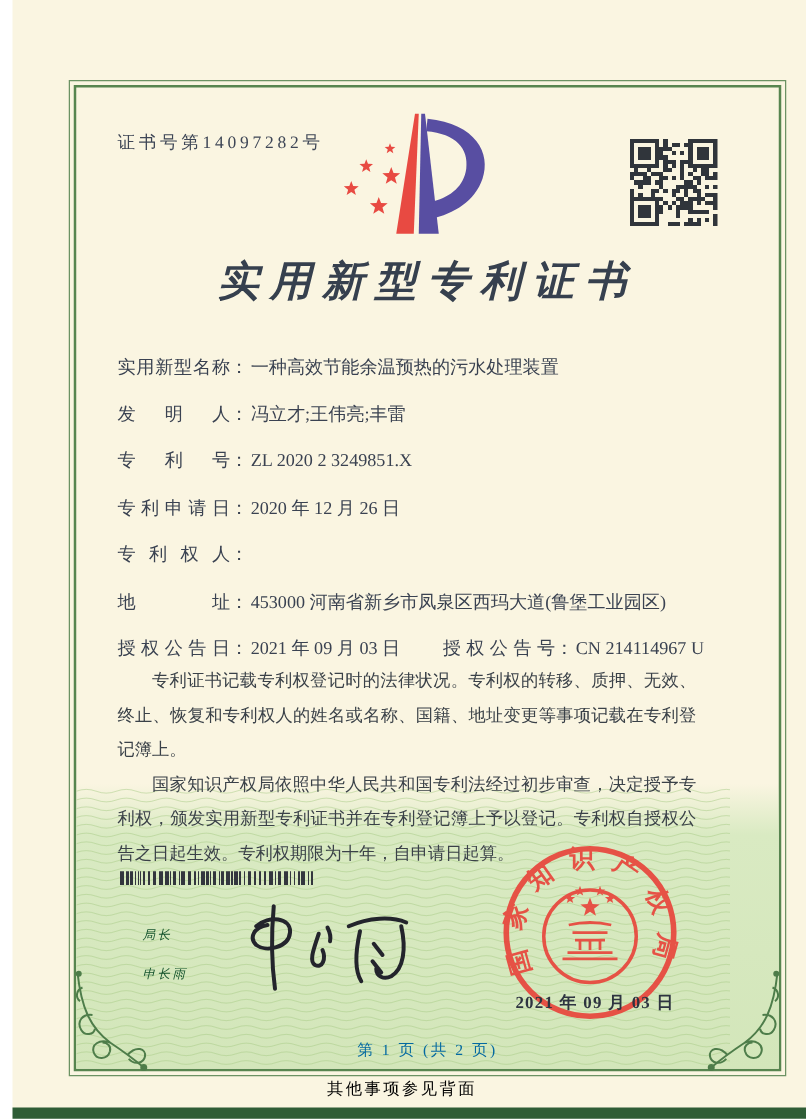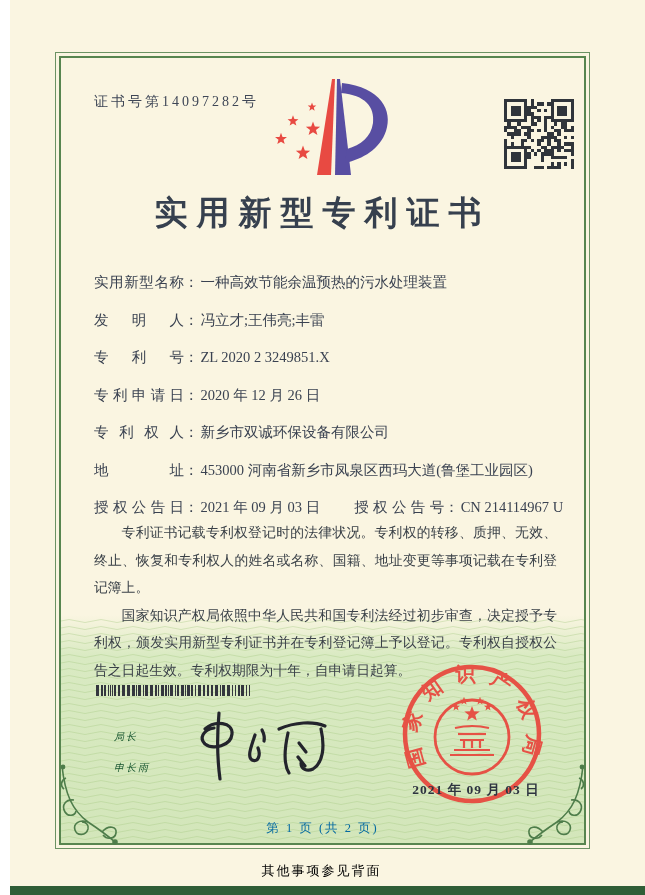--- a/index.html
+++ b/index.html
@@ -1,28 +1,28 @@
 <!DOCTYPE html>
 <html><head>
 <meta charset="utf-8">
 <style>
   html,body{margin:0;padding:0;width:645px;height:895px;overflow:hidden;background:#ffffff;}
   body{font-family:"Liberation Serif","DejaVu Serif",serif;}
   .paper{position:absolute;left:10px;top:0;width:635px;height:887px;background:#faf5e1;}
   .bottom-band{position:absolute;left:10px;top:886px;width:635px;height:9px;background:#2f5d36;}
-  .frame{position:absolute;left:45px;top:52px;width:533px;height:795px;border:1px solid #6b9263;}
+  .frame{position:absolute;left:45px;top:64px;width:533px;height:795px;border:1px solid #6b9263;padding-left:39px;}
   .frame-inner{position:absolute;inset:3px;border:2px solid #57854f;}
   .green-zone{position:absolute;left:5px;right:5px;bottom:5px;height:228px;
     background:linear-gradient(180deg,rgba(216,233,192,0) 0%,#d9eac2 18%,#d3e6ba 100%);overflow:hidden;}
   .content{position:absolute;inset:0;}
   .cert-no{position:absolute;left:38px;top:40px;font-size:14px;letter-spacing:3px;color:#3e4656;}
   .logo{position:absolute;left:213px;top:20px;width:138px;height:112px;}
   .qr{position:absolute;left:448px;top:46px;width:70px;height:70px;}
   .title{position:absolute;left:0;top:138px;width:100%;margin:0;text-align:center;
-    font-size:33px;font-weight:bold;letter-spacing:9px;color:#36404e;}
+    font-size:33px;font-weight:bold;letter-spacing:9px;color:#36404e;font-style:italic;}
   .fields{position:absolute;left:38px;top:221px;width:470px;color:#3a4251;font-size:14.5px;}
   .field-row{display:flex;align-items:flex-start;line-height:16.5px;margin-bottom:21px;white-space:nowrap;}
   .flabel{display:inline-block;width:90px;text-align:justify;text-align-last:justify;}
   .fvalue{margin-left:2px;}
   .pair2{margin-left:34px;display:flex;}
   .paras{position:absolute;left:38px;top:466px;width:463px;color:#3a4148;}
   .paras p{margin:0;font-size:13.8px;line-height:27.5px;text-indent:2em;text-align:justify;}
   .barcode{position:absolute;left:40px;top:632px;width:158px;height:11px;}
   .signer{position:absolute;left:58px;top:674px;color:#14532d;font-size:10px;line-height:20px;font-style:italic;}
   .signer .line{margin-bottom:11px;letter-spacing:2px;}
@@ -273,21 +273,20 @@
           <span class="fvalue">ZL 2020 2 3249851.X</span>
         </div>
         <div class="field-row">
           <span class="flabel">专利申请日</span>
             <span>：</span>
           <span class="fvalue">2020 年 12 月 26 日</span>
         </div>
         <div class="field-row">
           <span class="flabel">专利权人</span>
             <span>：</span>
-          <span class="fvalue">新乡市双诚环保设备有限公司</span>
         </div>
         <div class="field-row">
           <span class="flabel">地址</span>
             <span>：</span>
           <span class="fvalue">453000 河南省新乡市凤泉区西玛大道(鲁堡工业园区)</span>
         </div>
         <div class="field-row">
           <span class="flabel">授权公告日</span>
             <span>：</span>
           <span class="fvalue">2021 年 09 月 03 日</span>

